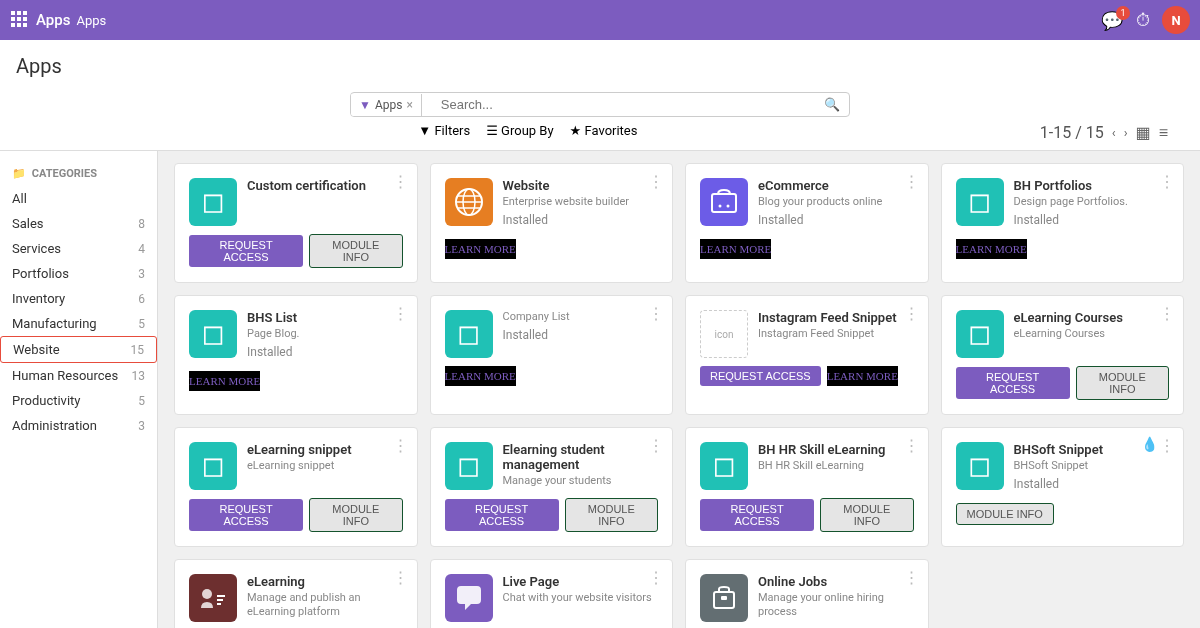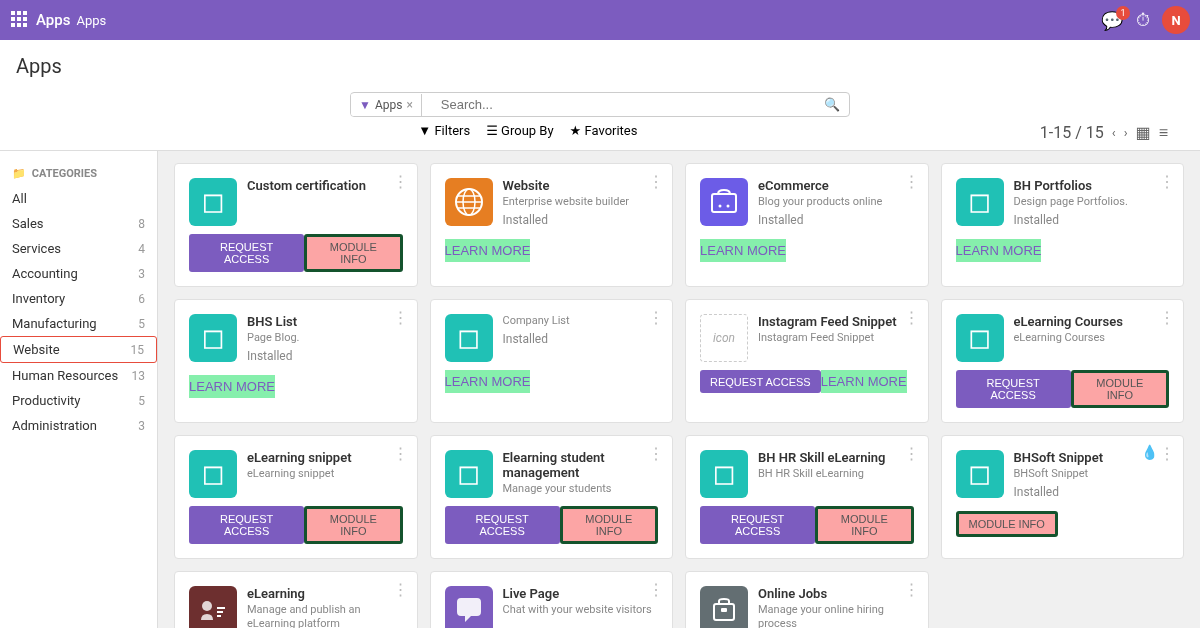--- a/index.html
+++ b/index.html
@@ -145,48 +145,49 @@
       overflow: hidden;
     }
     .app-icon.teal { background: #20c1b5; }
     .app-icon.orange { background: #e67e22; }
 
     .app-icon svg, .app-icon img { width: 32px; height: 32px; }
     .app-name-text { font-size: 13px; font-weight: 600; color: #333; margin-bottom: 2px; }
     .app-desc { font-size: 11px; color: #888; line-height: 1.3; }
     .app-status { font-size: 12px; color: #888; margin: 4px 0; }
     .app-status.installed { color: #888; }
-    .app-actions { display: flex; margin-top: 0; }
+    .app-actions { display: flex; gap: 6px; margin-top: 0; align-items: center; }
     .btn-request {
       background: #7c5cbf;
       color: white;
       border: none;
       padding: 4px 10px;
       border-radius: 3px;
       font-size: 11px;
       cursor: pointer;
       font-weight: 500;
     }
     .btn-module {
-      background: #fca5a5;
+      background: #e5e5e5;
       color: #555;
-      border: 3px solid #14532d;
+      border: 1px solid #14532d;
       padding: 4px 10px;
       border-radius: 3px;
       font-size: 11px;
       cursor: pointer;
     }
     .btn-learn {
-      background: #86efac;
+      background: #000000;
       color: #7c5cbf;
       border: none;
       padding: 4px 0;
-      font-size: 13px;
+      font-size: 11px;
       cursor: pointer;
       font-weight: 500;
+      font-family: Liberation Serif, serif;
     }
     .card-menu {
       position: absolute; top: 8px; right: 8px;
       color: #bbb; cursor: pointer; font-size: 16px;
     }
     .icon-cube {
       color: white;
       font-size: 28px;
       line-height: 1;
     }
@@ -278,21 +279,21 @@
     </div>
     <div class="sidebar-item">
       <span>Sales</span>
       <span class="count">8</span>
     </div>
     <div class="sidebar-item">
       <span>Services</span>
       <span class="count">4</span>
     </div>
     <div class="sidebar-item">
-      <span>Accounting</span>
+      <span>Portfolios</span>
       <span class="count">3</span>
     </div>
     <div class="sidebar-item">
       <span>Inventory</span>
       <span class="count">6</span>
     </div>
     <div class="sidebar-item">
       <span>Manufacturing</span>
       <span class="count">5</span>
     </div>
@@ -425,21 +426,21 @@
         </div>
         <div class="app-actions">
           <button class="btn-learn">LEARN MORE</button>
         </div>
       </div>
 
       <div class="app-card">
         <span class="card-menu">⋮</span>
         <div class="app-card-header">
           <div class="missing-icon">
-            <span style="font-size:12px;font-style:italic;">icon</span>
+            <span style="font-size:10px;">icon</span>
           </div>
           <div>
             <div class="app-name-text">Instagram Feed Snippet</div>
             <div class="app-desc">Instagram Feed Snippet</div>
           </div>
         </div>
         <div class="app-actions">
           <button class="btn-request">REQUEST ACCESS</button>
           <button class="btn-learn">LEARN MORE</button>
         </div>

